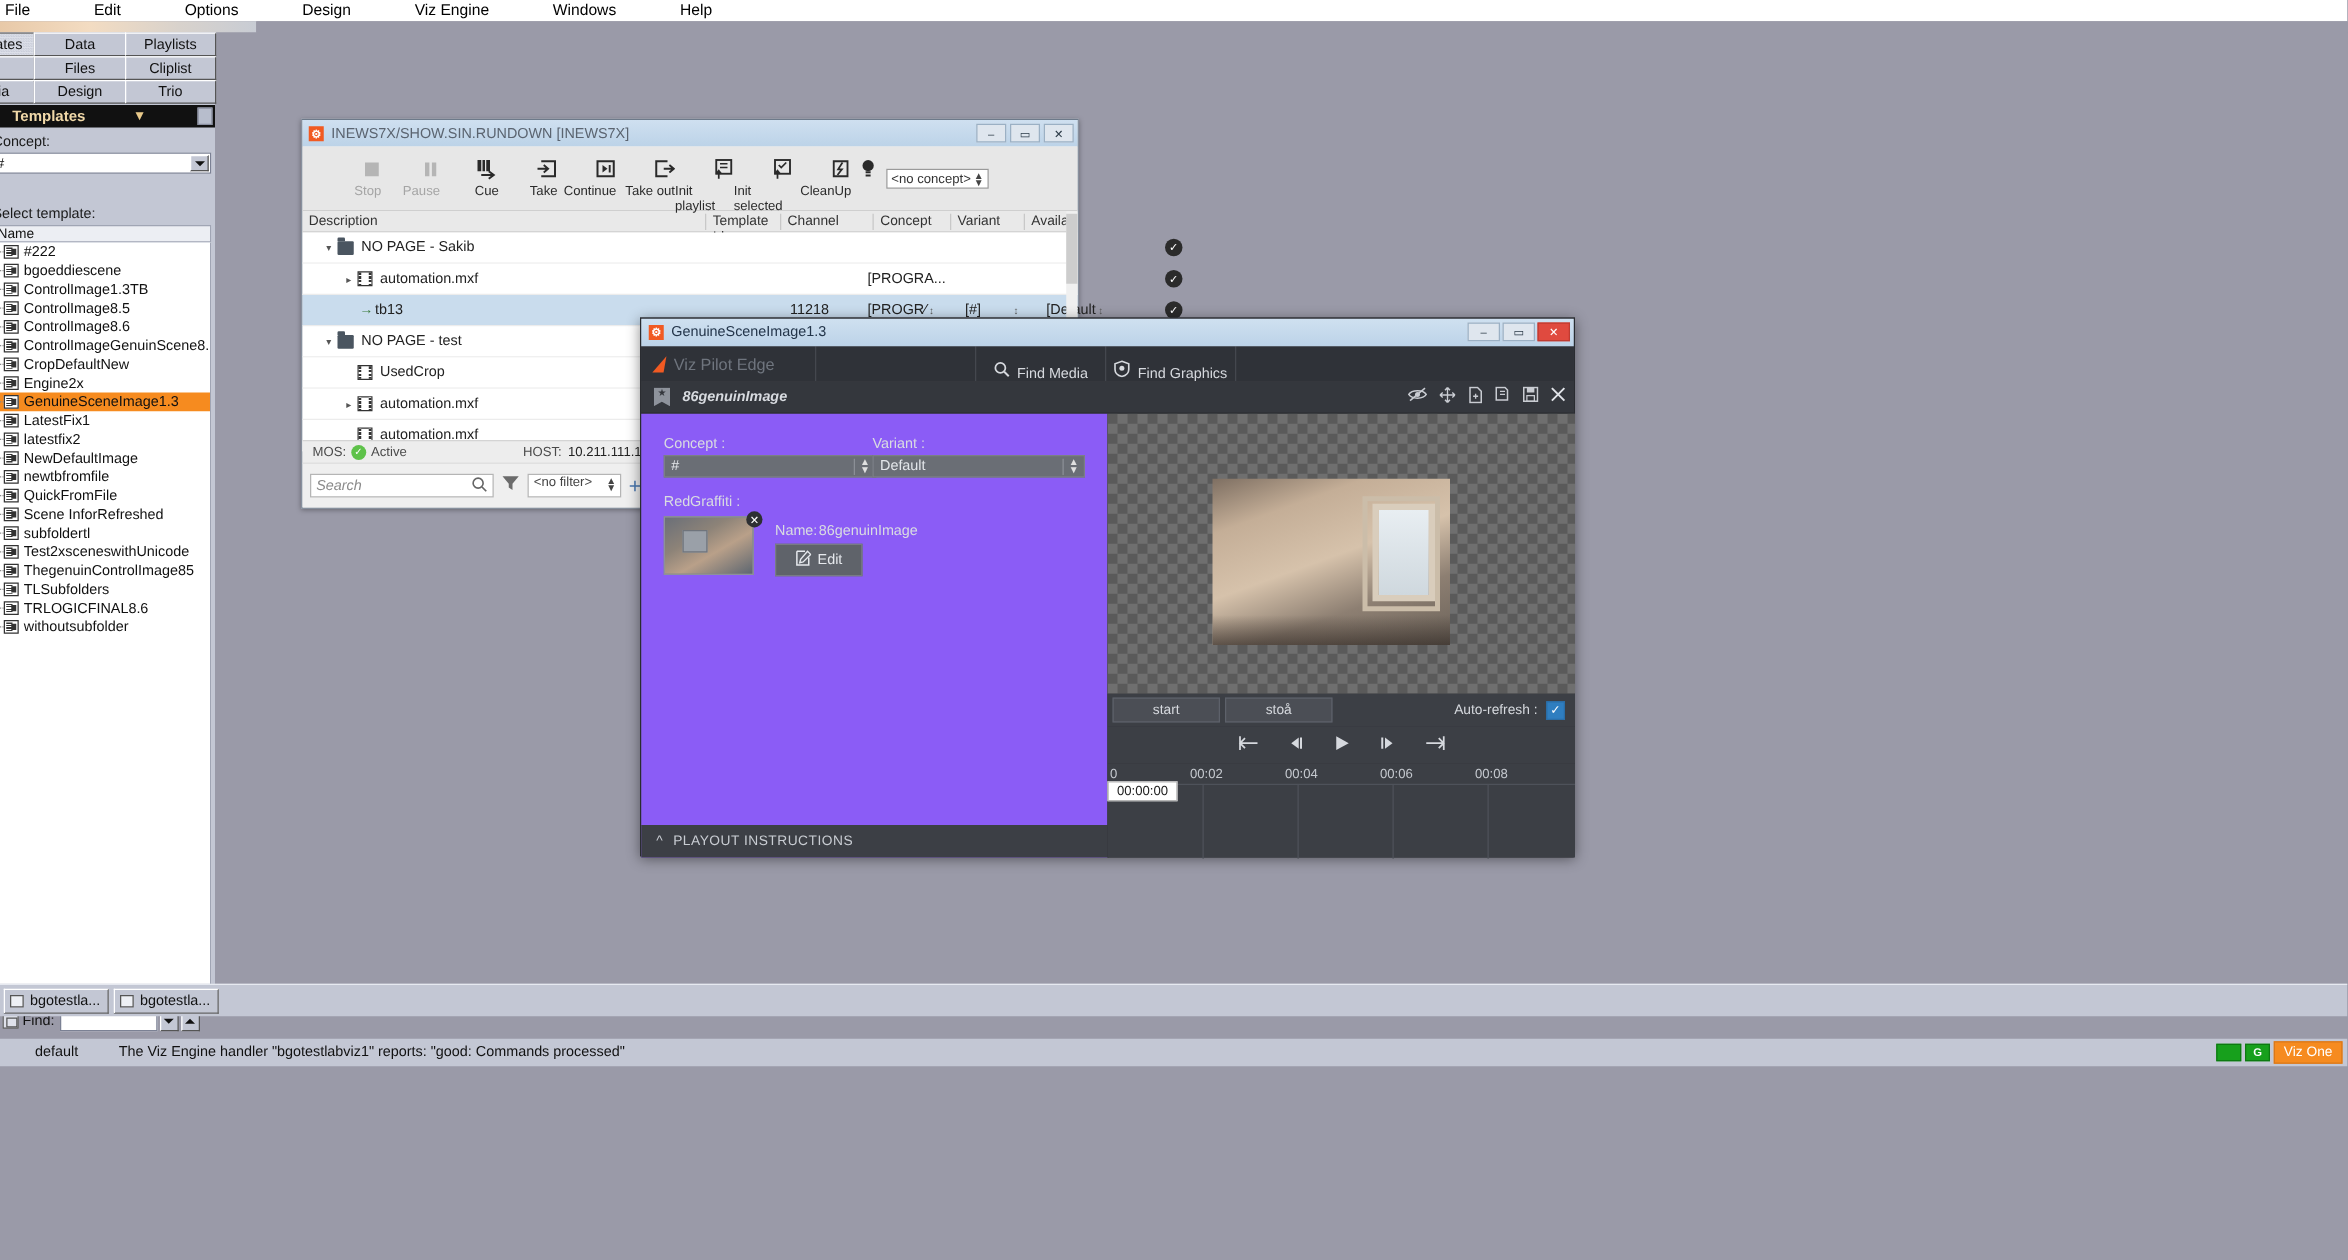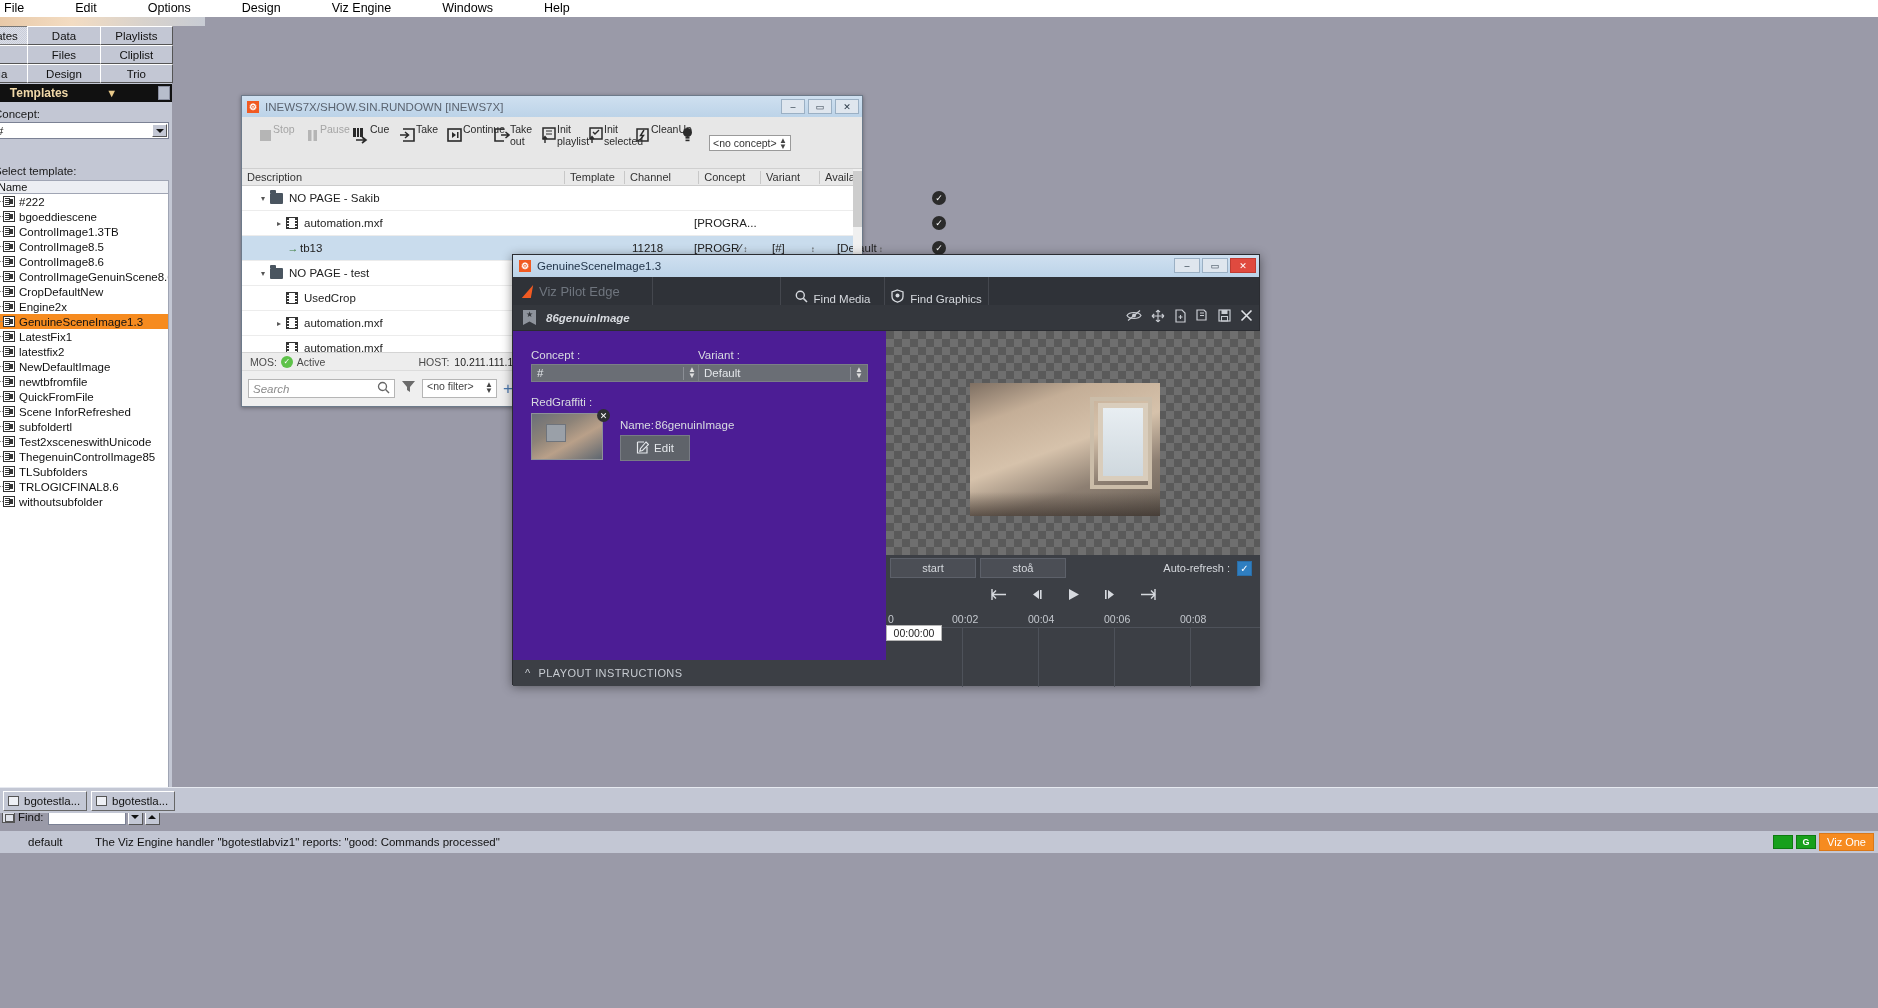--- a/index.html
+++ b/index.html
@@ -197,21 +197,21 @@
     border: 1px solid #9bb0c4;
     display: flex; align-items: center; justify-content: center;
     font-size: 9px; color: #2b3a47;
   }
   .rdtoolbar {
     height: 52px; background: #e7e7e7;
     border-bottom: 1px solid #cfcfcf;
     display: flex; align-items: flex-start; padding: 6px 16px 0 16px;
   }
   .tbitem {
-    width: 47px; display: flex; align-items: flex-start;
+    width: 47px; display: flex; flex-direction: column; align-items: flex-end;
     font-size: 10.5px; color: #2a2a2a;
   }
   .tbitem.dim { color: #a5a5a5; }
   .tbicon { height: 24px; display: flex; align-items: center; justify-content: center; font-size: 16px; }
   .tbicon svg { display: block; }
   .conceptsel {
     margin-left: 8px; margin-top: 12px;
     width: 82px; height: 16px; background: #fff;
     border: 1px solid #9a9a9a;
     font-size: 10.5px; color: #333;
@@ -350,21 +350,21 @@
     width: 13px; height: 15px; margin-right: 10px;
     background: #8e939c;
     clip-path: polygon(0 0,100% 0,100% 100%,50% 76%,0 100%);
     display:flex;align-items:flex-start;justify-content:center;
     color:#34373d;font-size:8px;
   }
   .pilot-sub .t { font-size: 11.5px; color: #d8dbe0; font-style: italic; font-weight: bold;}
   .subicons { position: absolute; right: 6px; top: 4px; display: flex; gap: 9px; color:#c9ccd2; font-size:13px;}
 
   .pilot-body { display: flex; height: 355px; }
-  .pilot-form { width: 374px; background: #4c1d95; position: relative; text-align: right; }
+  .pilot-form { width: 374px; background: #8b5cf6; position: relative; text-align: right; }
   .fl { font-size: 11.5px; color: #d9dce1; }
   .finput {
     height: 18px; background: #6a6e75; border: 1px solid #7b7f86;
     display: flex; align-items: center; padding-left: 5px;
     font-size: 11.5px; color: #e3e6ea; position: relative;
   }
   .finput .sp { position:absolute; right:4px; top:2px; font-size:8px;color:#e0e0e0;line-height:6px;}
   .finput .divider{position:absolute;right:16px;top:2px;width:1px;height:13px;background:#8b8f96;}
 
   .thumbwrap {

